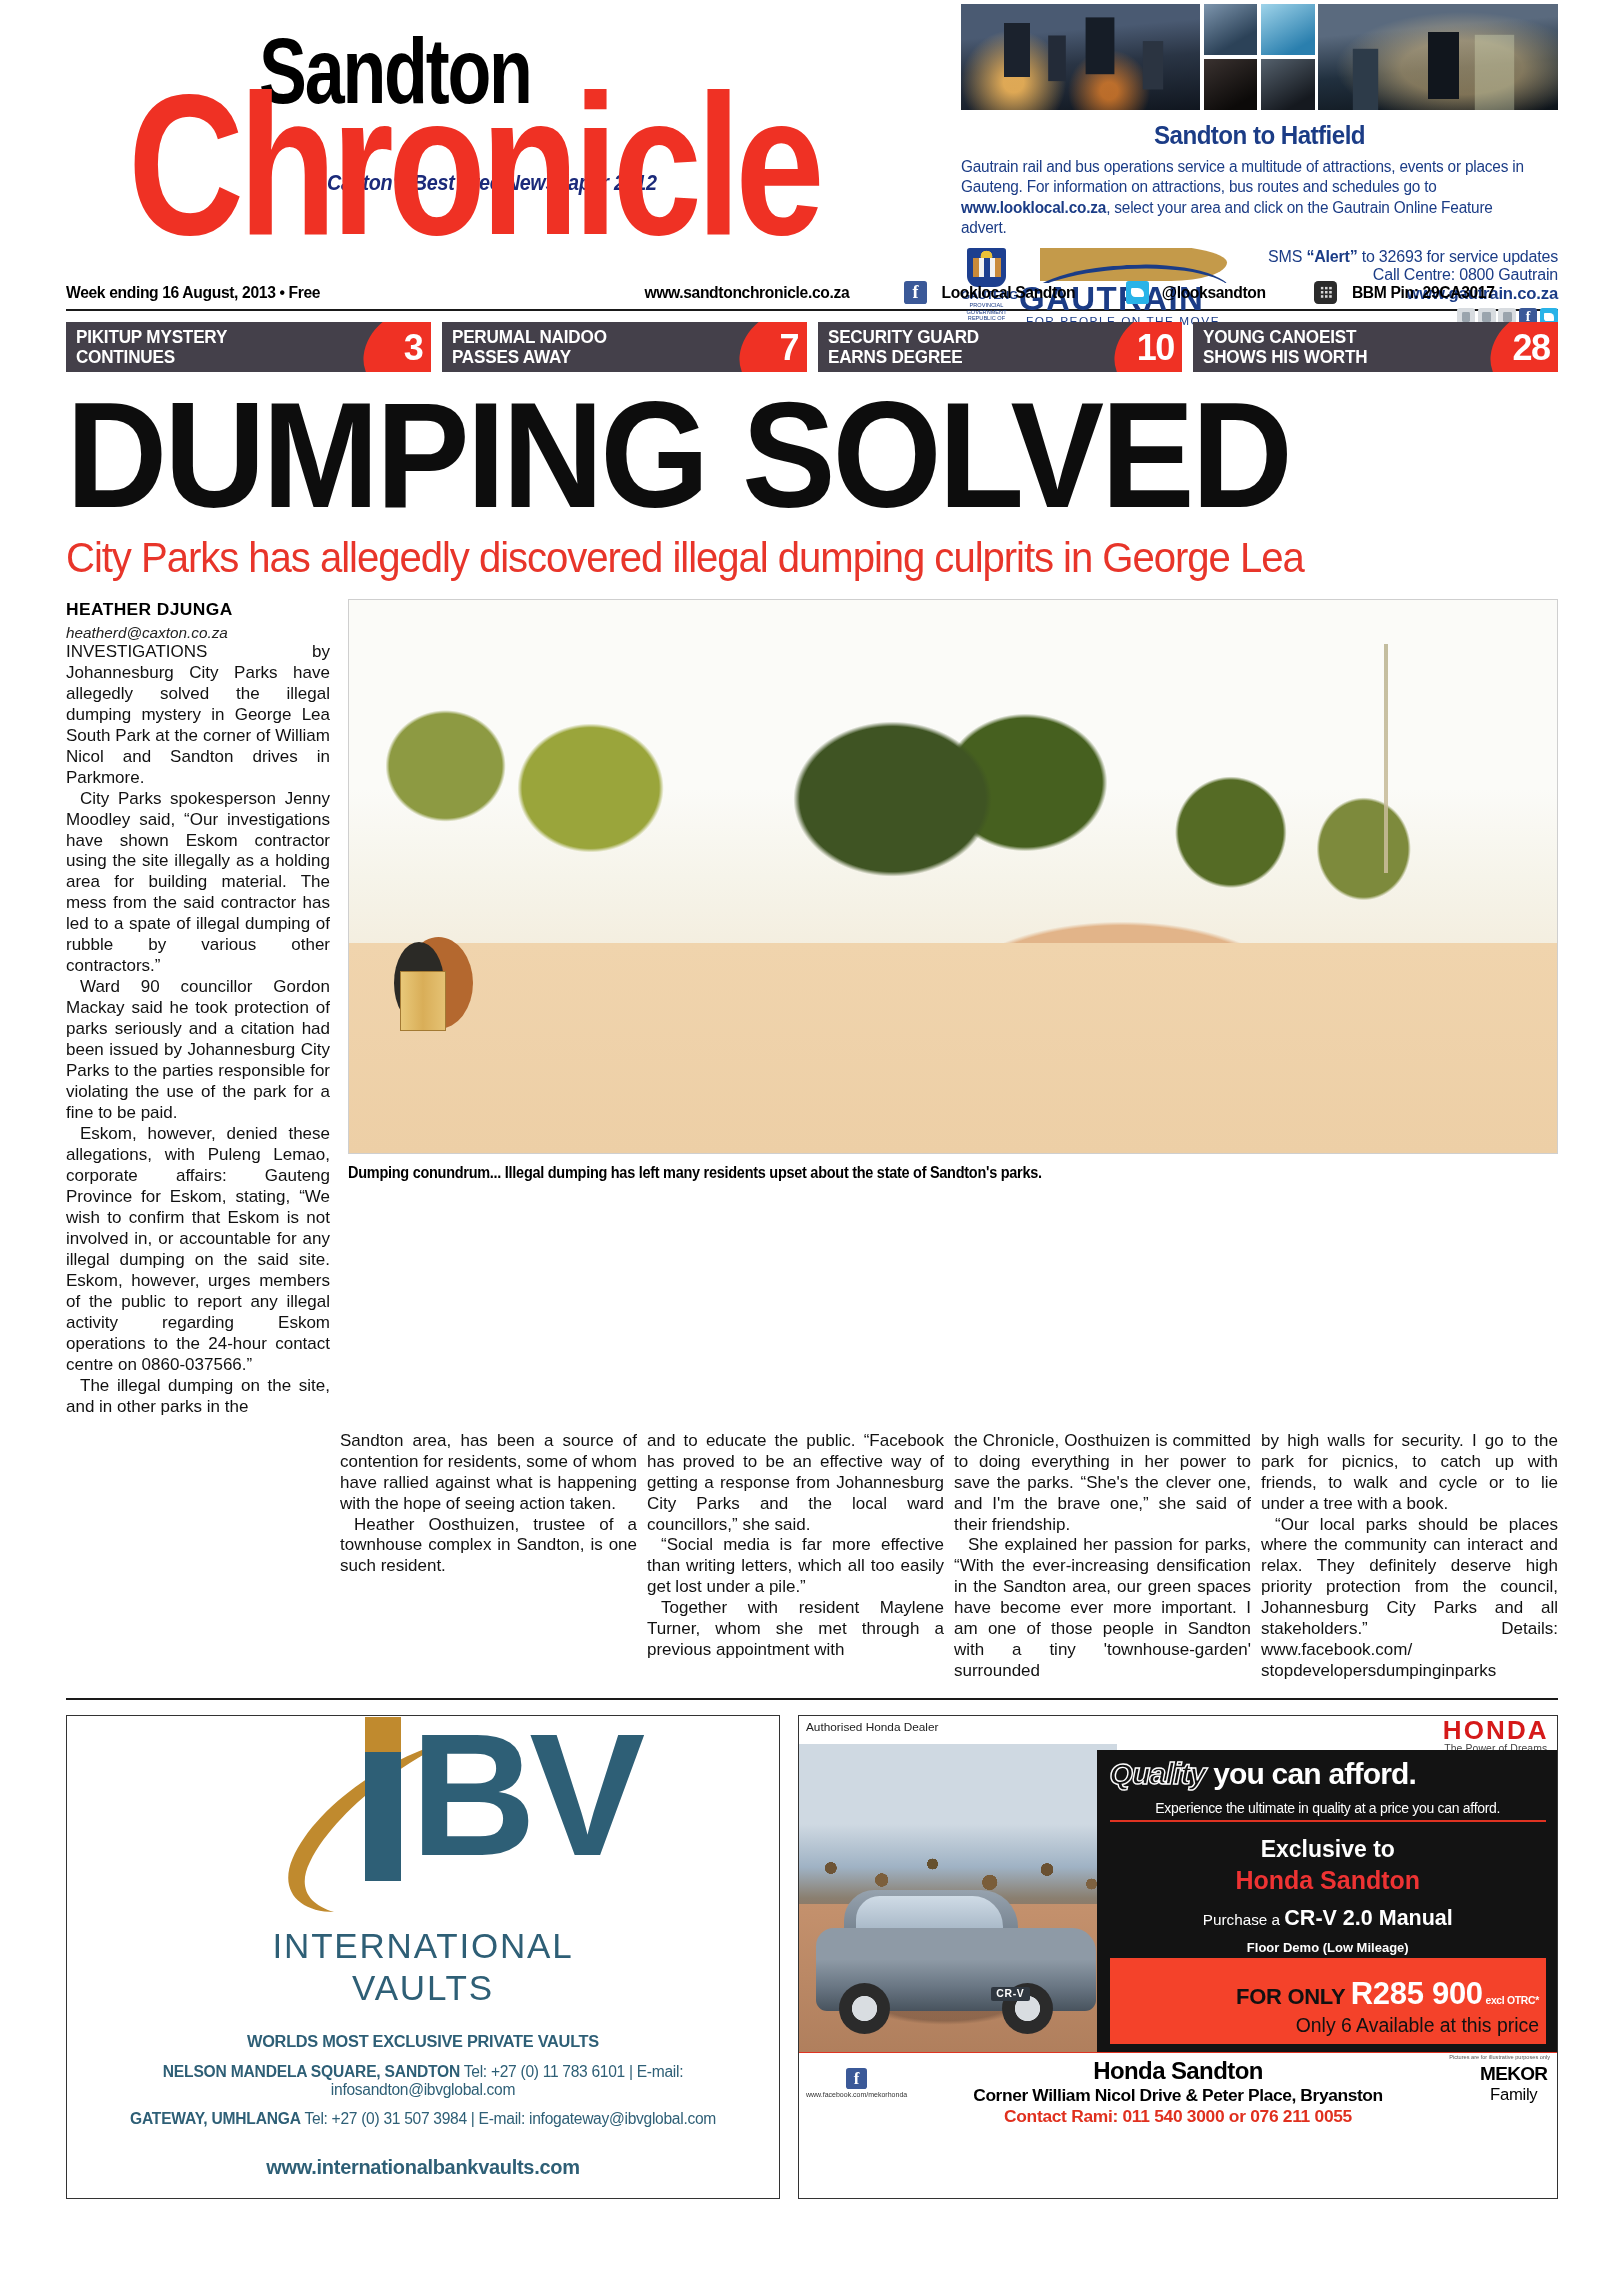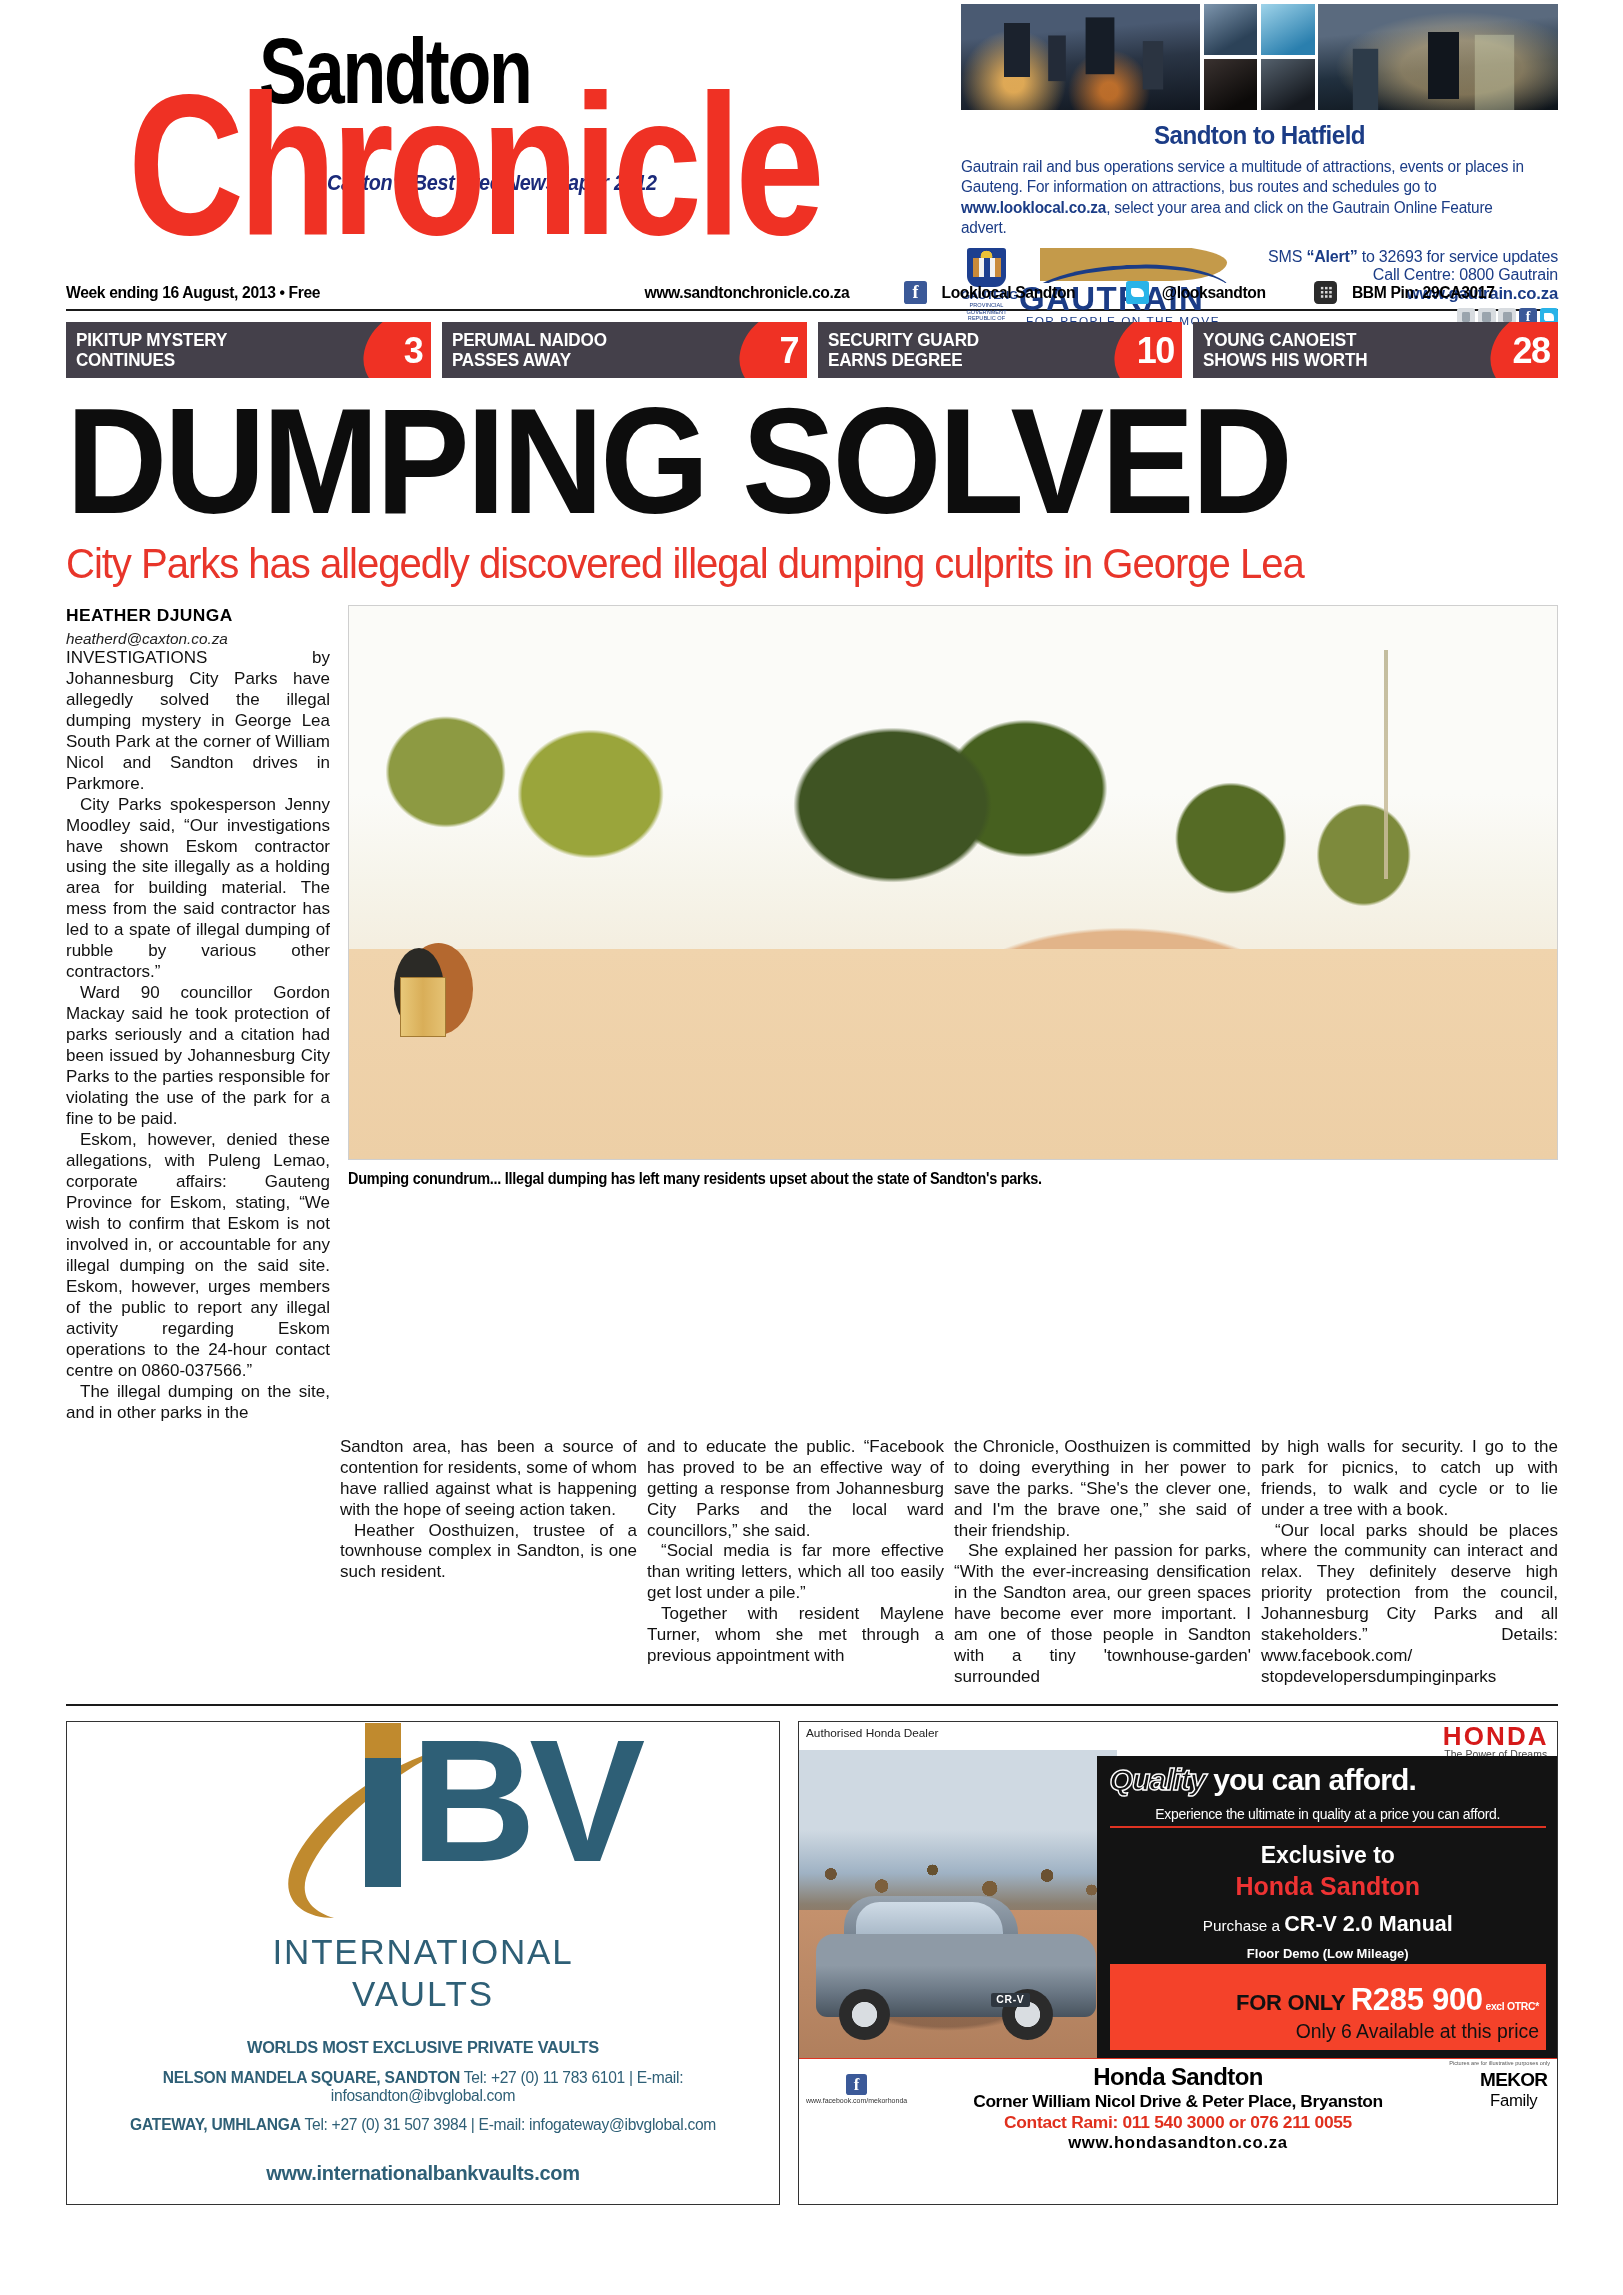--- a/index.html
+++ b/index.html
@@ -128,21 +128,21 @@
   .if-ic.tw { background: #29b3e8; position: relative; }
   .if-ic.tw::after { content:''; position:absolute; left:4.9px; top:7px; width:13px; height:9.7px; background:#fff; border-radius:1.4px 6.2px 1.4px 4.2px; }
   .if-ic.bbm { background: #2b2b2b; border-radius: 4.2px; position: relative; }
   .if-ic.bbm::after { content:''; position:absolute; left:5.6px; top:5.6px; width:11.8px; height:11.8px;
      background-image: radial-gradient(#d8d8d8 40%, transparent 41%); background-size: 4.2px 4.2px; }
   .if-lbl { font-size: 17.4px; font-weight: bold; letter-spacing: -0.4px; transform: scaleX(0.9);}
 
   
   .teasers { display: flex; gap: 11px; margin-top: 11px; }
   .teaser {
-    flex: 1; height: 56px; background: #44404a; position: relative; overflow: hidden;
+    flex: 1; height: 50px; background: #44404a; position: relative; overflow: hidden;
     display: flex; align-items: center;
   }
   .teaser .tz-txt {
     color: #fff; font-size: 19px; font-weight: bold; line-height: 1.06;
     padding-left: 11px; letter-spacing: -0.2px; transform: scaleX(0.9); transform-origin: left center;
     width: 229px;
   }
   .teaser .tz-wedge {
     position: absolute; right: -37px; top: -15.3px; width: 104px; height: 90px;
     background: #ef3124; border-radius: 56% 0 0 48%; transform: skewX(-6deg);
@@ -581,21 +581,20 @@
 
       <div class="hon-foot">
         <div class="hon-fb">
           <div class="hon-fb-ic">f</div>
           <div class="hon-fb-t">www.facebook.com/mekorhonda</div>
         </div>
         <div class="hon-fcenter">
           <div class="hon-f1">Honda Sandton</div>
           <div class="hon-f2">Corner William Nicol Drive &amp; Peter Place, Bryanston</div>
           <div class="hon-f3">Contact Rami: 011 540 3000 or 076 211 0055</div>
-          <div class="hon-f4">www.hondasandton.co.za</div>
         </div>
         <div class="hon-pic">Pictures are for illustrative purposes only</div>
         <div class="hon-mekor">
           <div class="hon-mekor-1">MEKOR</div>
           <div class="hon-mekor-2">Family</div>
         </div>
       </div>
     </div>
   </div>
 

